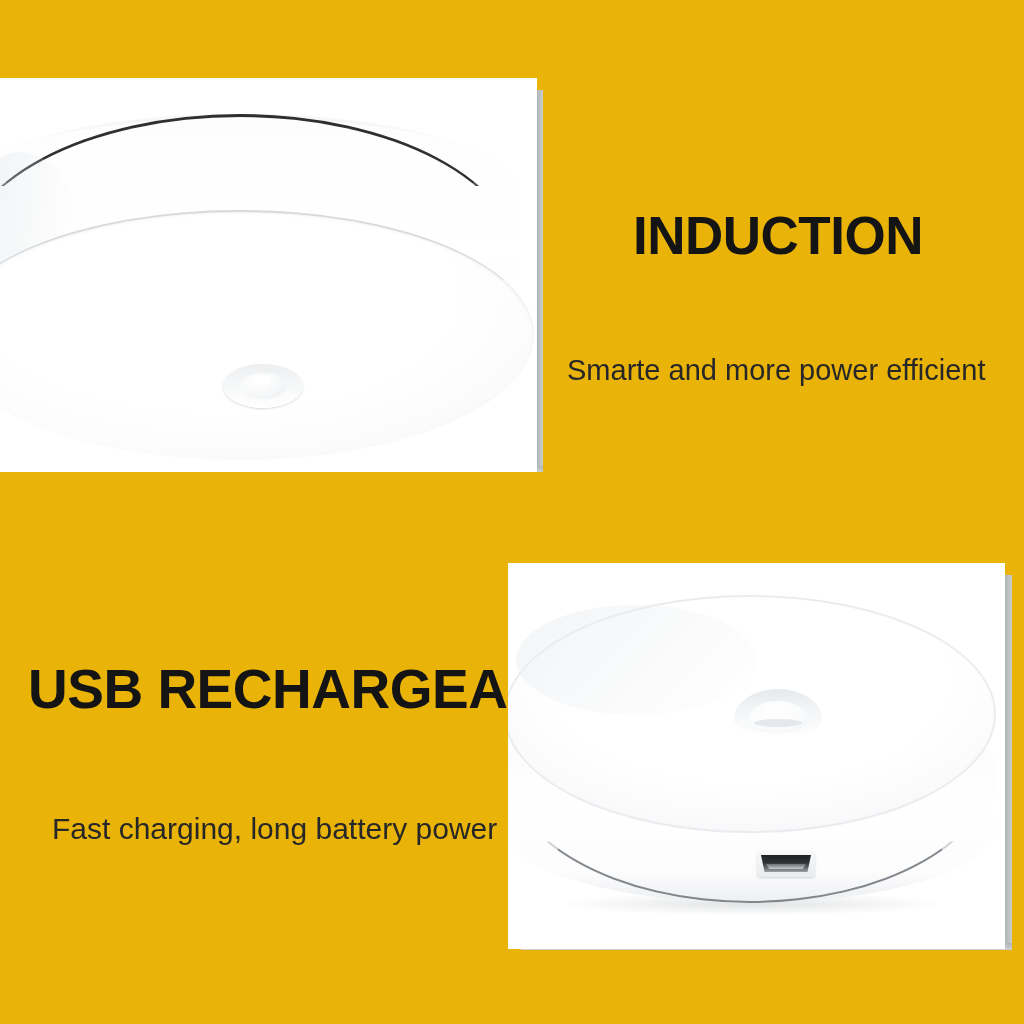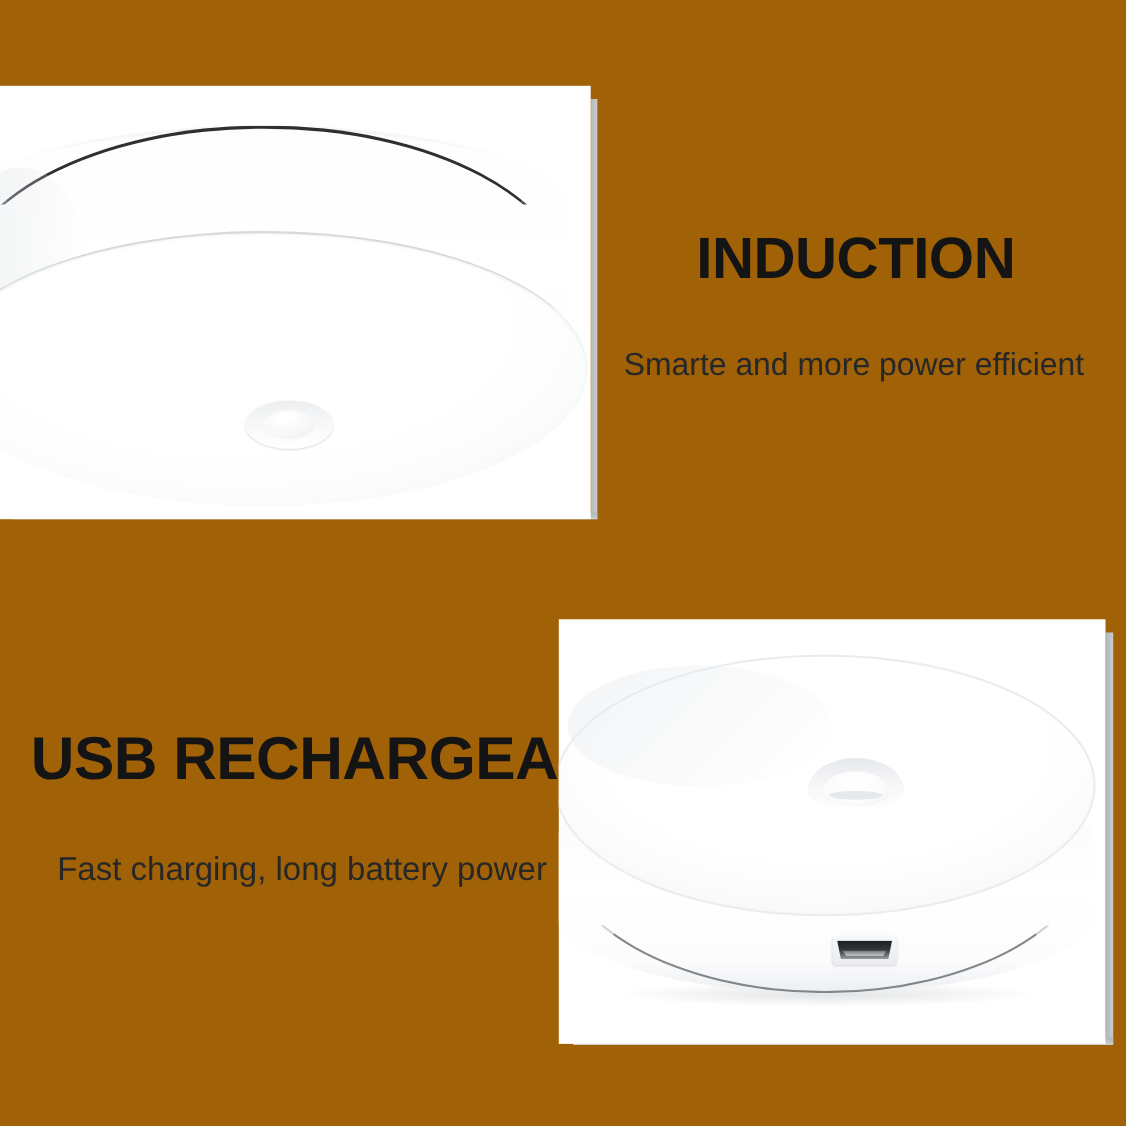--- a/index.html
+++ b/index.html
@@ -14,21 +14,21 @@
     font-family: "Liberation Sans", "DejaVu Sans", sans-serif;
     overflow: hidden;
     position: relative;
   }
   #stage {
     position: absolute;
     left: 0;
     top: 0;
     width: 1024px;
     height: 1024px;
-    background: #a16207;
+    background: #eab308;
   }
 
   
   .photo-panel {
     position: absolute;
     background: #ffffff;
     overflow: hidden;
   }
   .panel-shadow {
     position: absolute;
@@ -342,20 +342,21 @@
     letter-spacing: -0.5px;
     white-space: nowrap;
     line-height: 1;
   }
   .feature-sub {
     position: absolute;
     color: #272727;
     font-weight: 400;
     white-space: nowrap;
     line-height: 1;
+    margin-top: 38px;
   }
 
   #induction-title {
     left: 633px;
     top: 209px;
     font-size: 53px;
   }
   #induction-sub {
     left: 567px;
     top: 318px;

